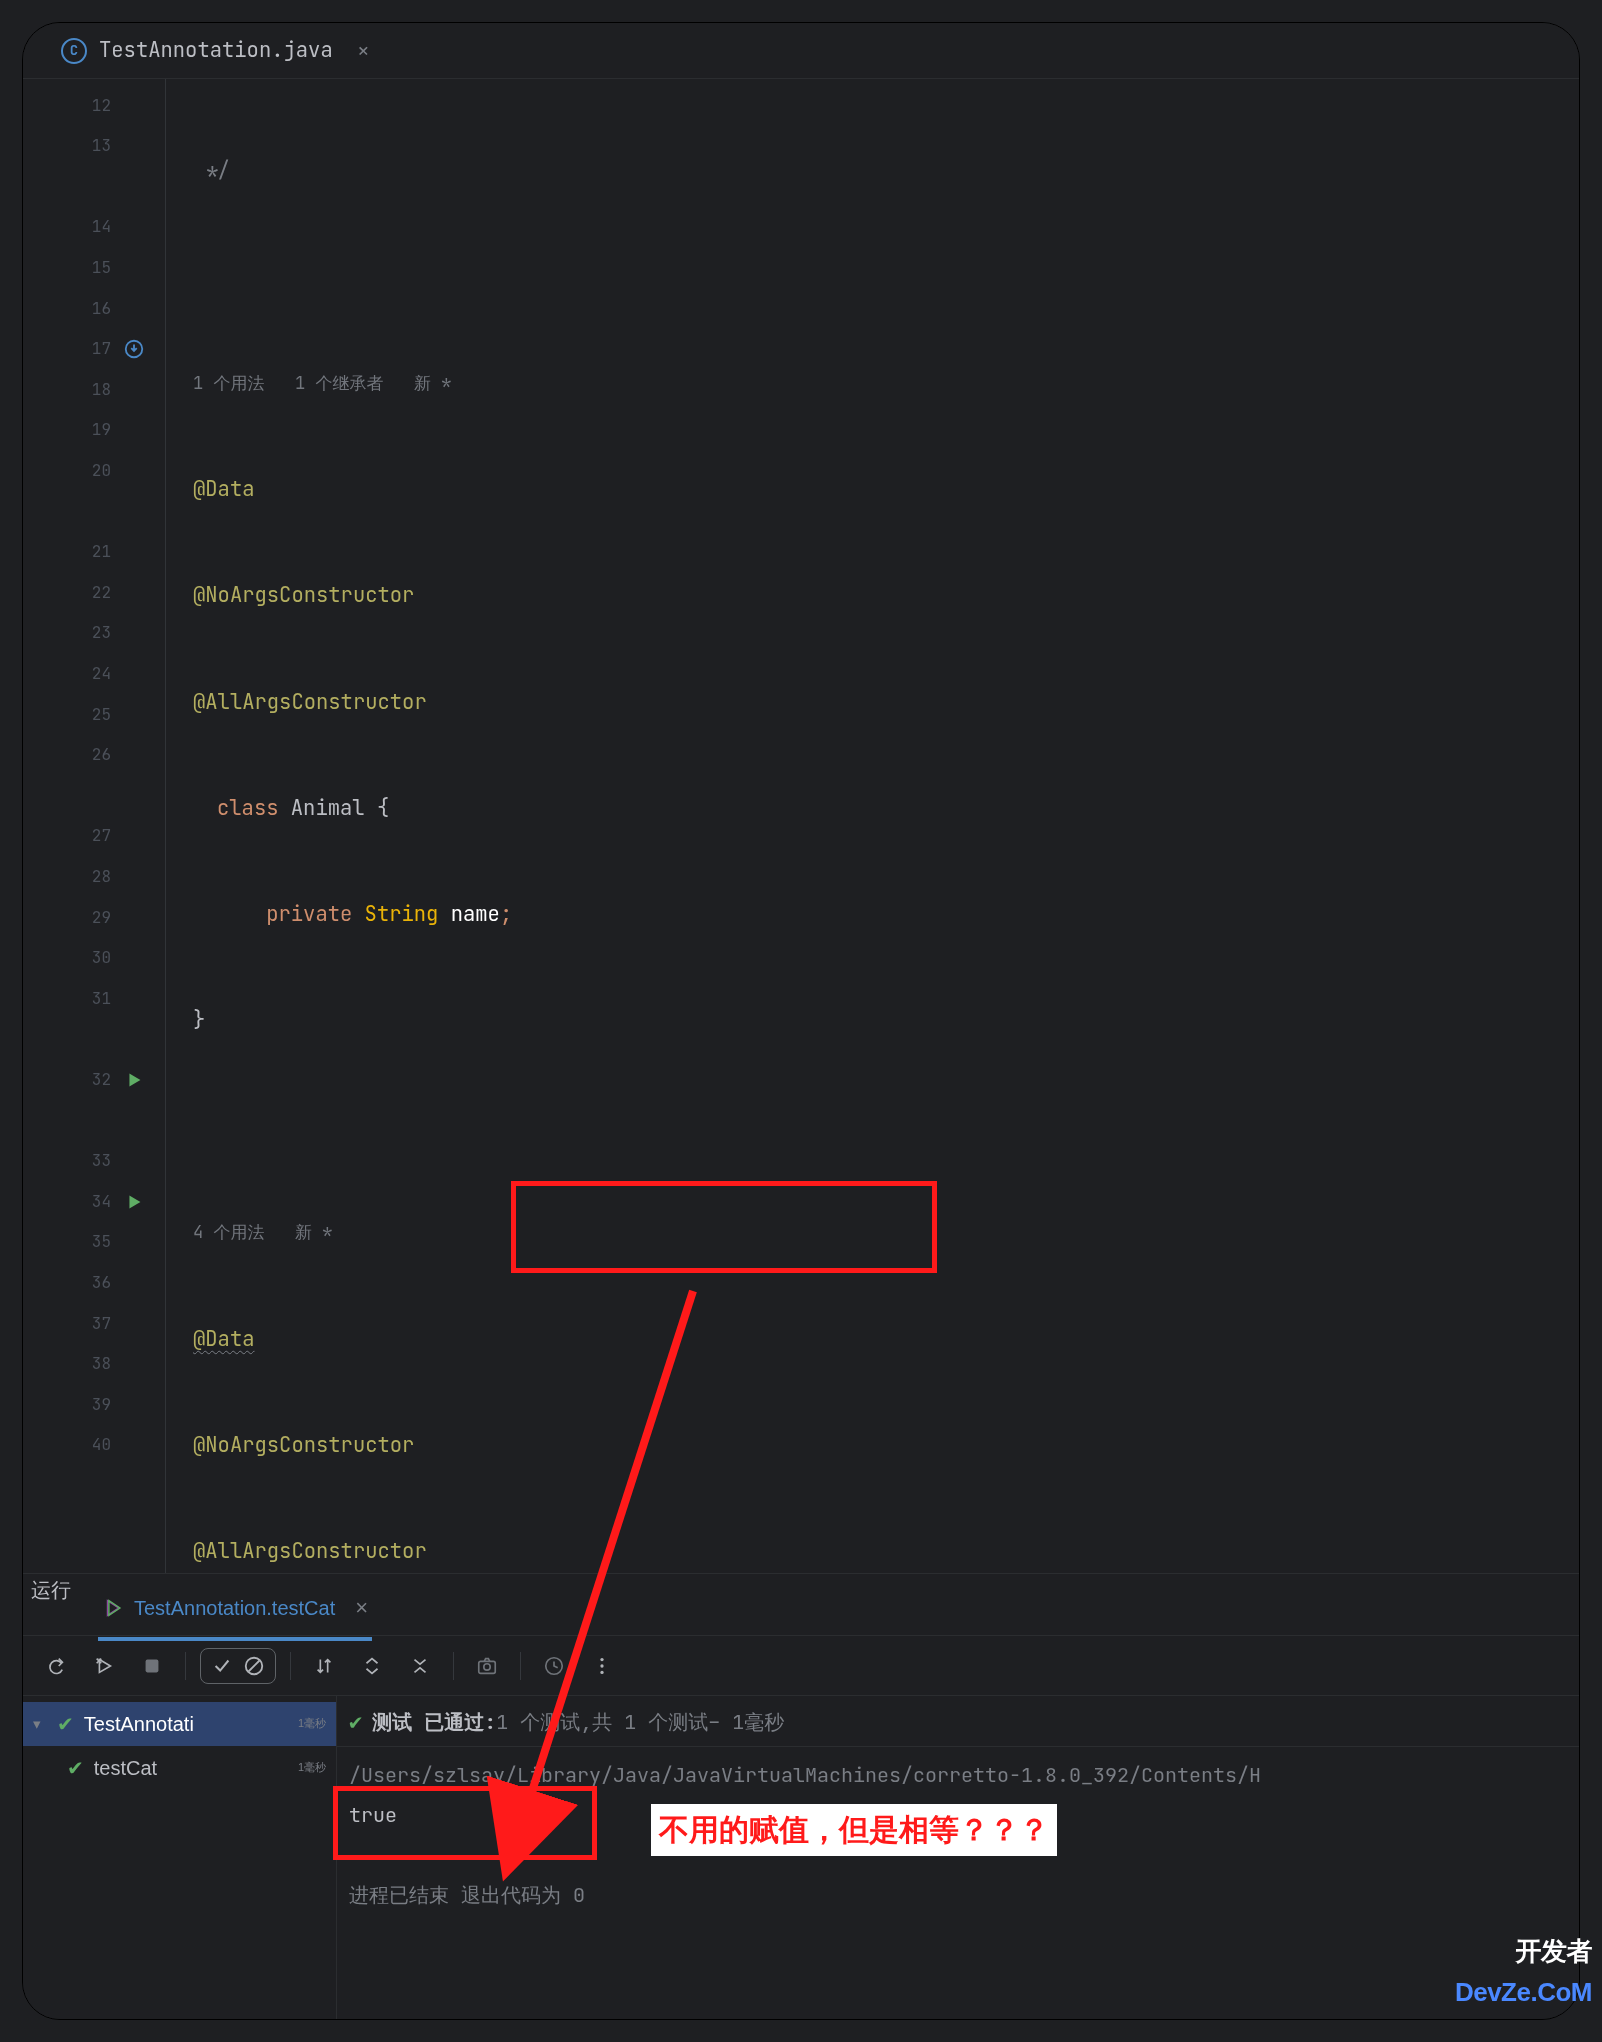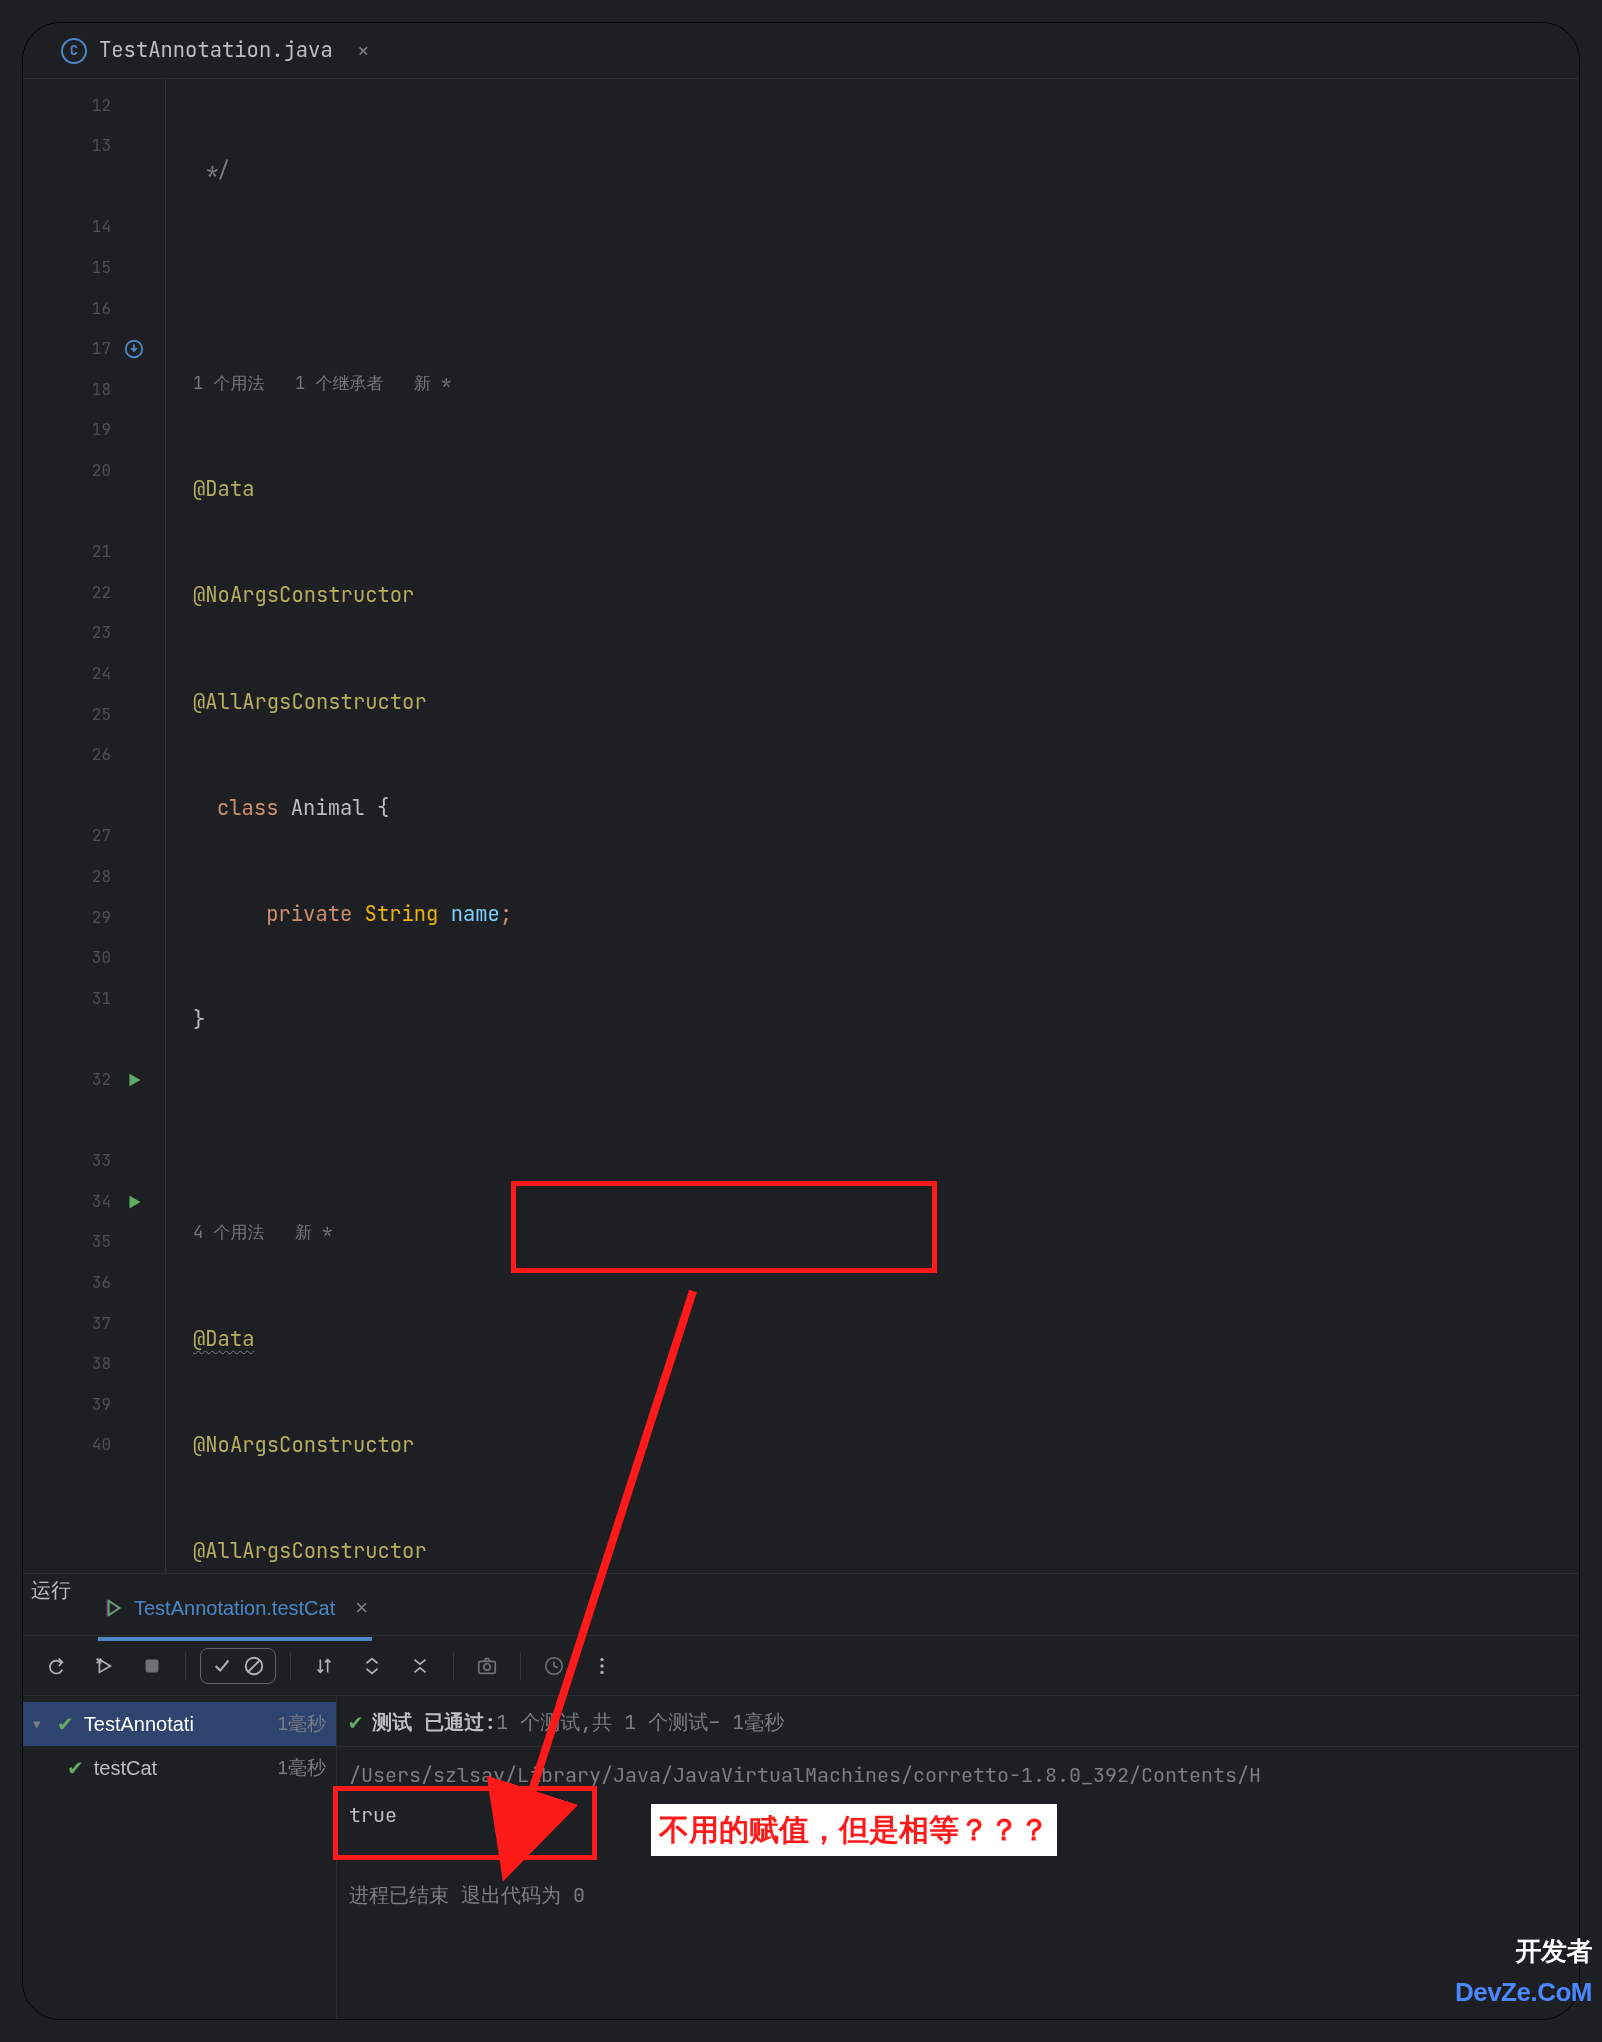--- a/index.html
+++ b/index.html
@@ -90,21 +90,21 @@
     padding-top:6px;
     white-space: pre;
     position: relative;
   }
   .code-line { height: 40.6px; display:flex; align-items:center;}
   .hint-line { height: 40.6px; display:flex; align-items:center; font-size:17px; color:#72767d; padding-left: 0;}
   .c-comment { color:#7a7e85; }
   .c-anno { color:#b3ae60; }
   .c-key { color:#cf8e6d;margin-left:24px; }
   .c-type { color:#eab308; }
-  .c-field { color:#7dd3fc; }
+  .c-field { color:#ffffff; }
   .c-semi { color:#cf8e6d; }
   .c-cls { color:#bcbec4; }
   .wavy { text-decoration: underline wavy #7a7e85 1px; text-underline-offset: 4px; }
   .redbox {
     position:absolute;
     border: 5px solid #ff1a1a;
     pointer-events:none;
   }
   
   .toolwindow {
@@ -169,21 +169,21 @@
     font-size: 20px;
   }
   .tw-tree-row {
     display:flex; align-items:center;
     height:44px; padding-left:10px; gap:10px;
   }
   .tw-tree-row.sel { background:#2e436e; color:#fff;}
   .tw-tree-row .chev { color:#7a7e85; font-size:15px; width:14px;}
   .tw-tree-row .ok { color:#5fad65; font-size:20px;}
   .tw-tree-row .tname { flex:1; white-space:nowrap; overflow:hidden;}
-  .tw-tree-row .tdur { color:#7a7e85; font-size:19px; padding-right:10px;}
+  .tw-tree-row .tdur { color:#7a7e85; font-size:11px; padding-right:10px;}
   .tw-console {
     flex:1;
     padding:6px 0 0 12px;
     position:relative;
     color:#b0b3b8;
     font-size:20px;
   }
   .tw-console-line { height:40px; display:flex; align-items:center;}
   .cons-pass { color:#bcbec4;}
   .cons-pass .ok2 { color:#5fad65; margin-right:10px; font-size:22px;}

